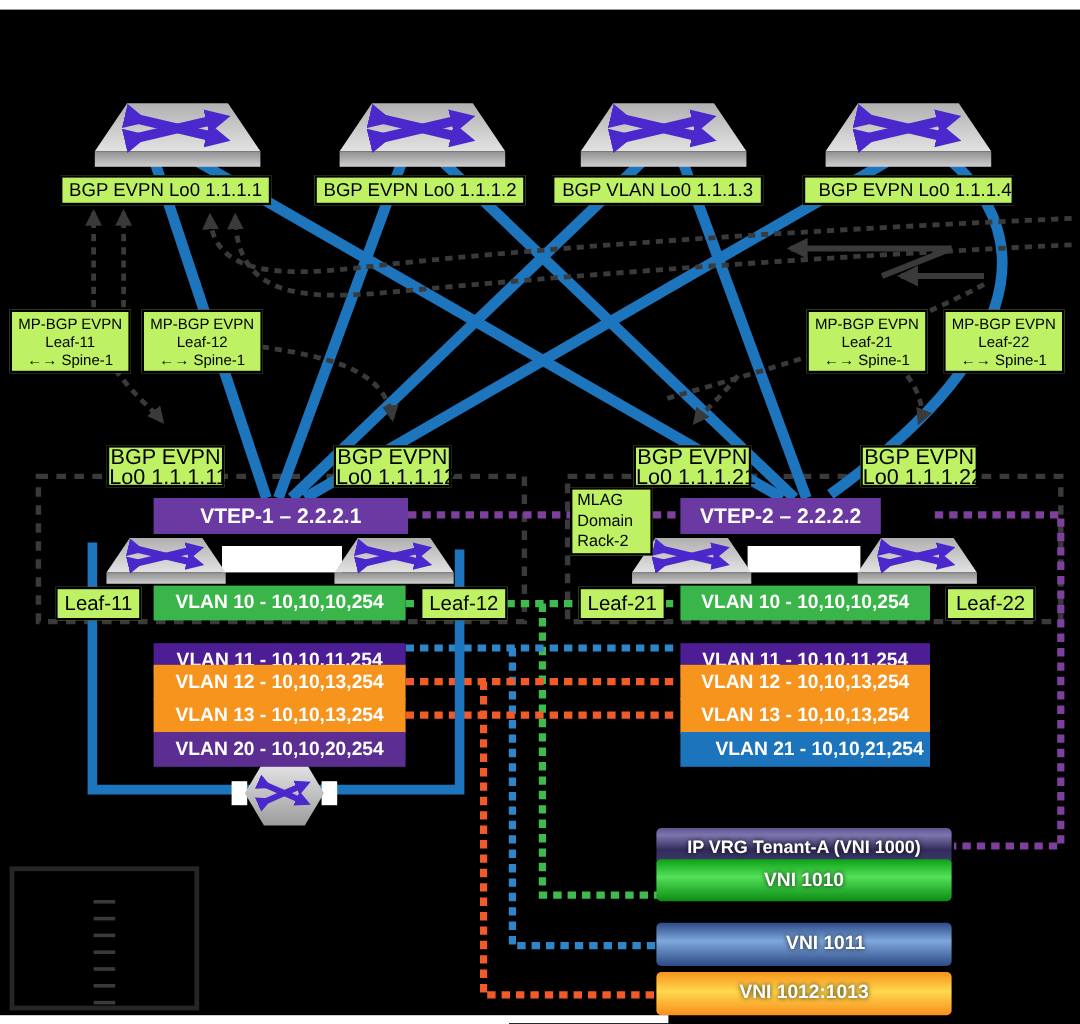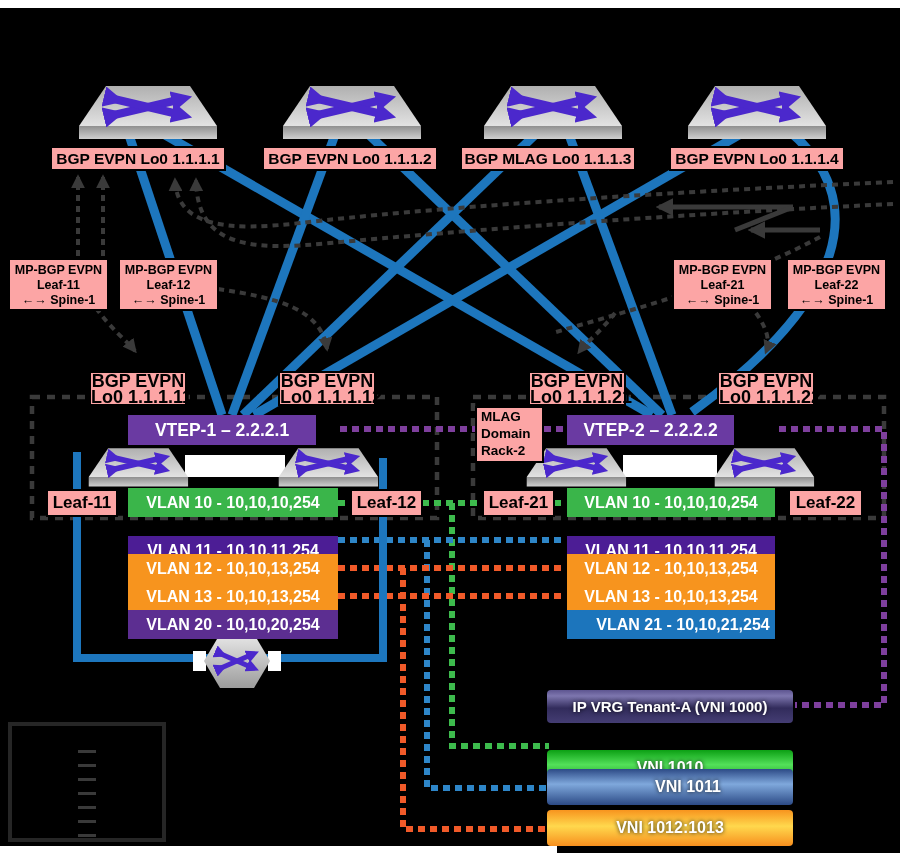--- a/index.html
+++ b/index.html
@@ -1,28 +1,28 @@
 <!DOCTYPE html>
 <html><head>
 <meta charset="utf-8">
 <style>
   html,body{margin:0;padding:0;background:#000;}
   #stage{position:relative;width:900px;height:853px;background:#000;overflow:hidden;
          font-family:"Liberation Sans",sans-serif;}
   #lines{position:absolute;left:0;top:0;z-index:1;}
-  .lbl{position:absolute;z-index:3;background:#fca5a5;border:2px solid #000;color:#000;
-       font-weight:bold;text-align:center;box-sizing:border-box;white-space:nowrap;}
+  .lbl{position:absolute;z-index:3;background:#bef264;border:2px solid #000;color:#000;
+       font-weight:normal;text-align:center;box-sizing:border-box;white-space:nowrap;}
   .spine-lbl{width:176px;height:25px;font-size:15.5px;line-height:21px;}
   .mpbgp{width:101px;height:53px;font-size:12.5px;line-height:15px;padding-top:3px;border-width:2.5px;}
   .lo0{width:98px;height:35px;font-size:18px;line-height:15.5px;padding-top:1px;}
   .leafname{height:28px;font-size:17px;line-height:23px;border-width:2.5px;padding:0 2px;}
   .mlag{width:69px;height:57px;font-size:13.5px;line-height:17px;text-align:left;padding-left:4px;}
   .bar{position:absolute;z-index:2;color:#fff;font-weight:bold;display:flex;align-items:center;
        justify-content:center;white-space:nowrap;box-sizing:border-box;}
-  .vtep{width:188px;height:30px;font-size:17.5px;background:#6A3AA2;}
+  .vtep{width:212px;height:30px;font-size:17.5px;background:#6A3AA2;}
   .vlan{width:210px;height:29px;font-size:16px;}
   .vlan-r2{width:208px;}
   .c-green{background:#3AB54A;}
   .c-navy{background:#4c1d95;margin-top:10px;}
   .c-orange{background:#F7941E;}
   .c-purple{background:#5C2E91;}
   .c-lblue{background:#1C75BC;}
   .vni{left:547px;width:246px;border-radius:4px;font-size:16px;
        text-shadow:0 0 4px rgba(0,0,0,.85);}
   .vni-vrg{background:linear-gradient(180deg,#5d5590 0%,#7d76ae 18%,#322c5c 55%,#443d73 100%);font-size:15px;}
@@ -139,22 +139,22 @@
       <path d="M-16,7 L16,-7" stroke="#4B28CC" stroke-width="5" fill="none" marker-start="url(#mP)" marker-end="url(#mP)"></path>
       <path d="M-16,-7 L16,7" stroke="#4B28CC" stroke-width="5" fill="none" marker-start="url(#mP)" marker-end="url(#mP)"></path>
     </g>
   </svg>
 
   <div class="edge" style="left:0;top:0;width:900px;height:8px;"></div>
   <div class="edge" style="left:0;top:846px;width:557px;height:7px;"></div>
 
   <div class="lbl spine-lbl" style="left:50px;top:146px;">BGP EVPN Lo0 1.1.1.1</div>
   <div class="lbl spine-lbl" style="left:262px;top:146px;">BGP EVPN Lo0 1.1.1.2</div>
-  <div class="lbl spine-lbl" style="left:460px;top:146px;">BGP MLAG Lo0 1.1.1.3</div>
-  <div class="lbl spine-lbl" style="left:669px;top:146px;">BGP EVPN Lo0 1.1.1.4</div>
+  <div class="lbl spine-lbl" style="left:460px;top:146px;">BGP VLAN Lo0 1.1.1.3</div>
+  <div class="lbl spine-lbl" style="left:669px;top:146px;text-align:right;">BGP EVPN Lo0 1.1.1.4</div>
 
   <div class="lbl mpbgp" style="left:8px;top:258px;">
     <div>MP-BGP EVPN</div>
     <div>Leaf-11</div>
     <div>←→ Spine-1</div>
   </div>
   <div class="lbl mpbgp" style="left:118px;top:258px;">
     <div>MP-BGP EVPN</div>
     <div>Leaf-12</div>
     <div>←→ Spine-1</div>
@@ -207,21 +207,21 @@
   <div class="bar vlan c-orange" style="left:128px;top:582px;">VLAN 13 - 10,10,13,254</div>
   <div class="bar vlan c-purple" style="left:128px;top:610px;">VLAN 20 - 10,10,20,254</div>
 
   <div class="bar vlan vlan-r2 c-green" style="left:567px;top:488px;">VLAN 10 - 10,10,10,254</div>
   <div class="bar vlan vlan-r2 c-navy" style="left:567px;top:526px;">VLAN 11 - 10,10,11,254</div>
   <div class="bar vlan vlan-r2 c-orange" style="left:567px;top:554px;">VLAN 12 - 10,10,13,254</div>
   <div class="bar vlan vlan-r2 c-orange" style="left:567px;top:582px;">VLAN 13 - 10,10,13,254</div>
   <div class="bar vlan vlan-r2 c-lblue" style="left:567px;top:610px;padding-left:24px;">VLAN 21 - 10,10,21,254</div>
 
   <div class="bar vni vni-vrg" style="top:690px;height:33px;">IP VRG Tenant-A (VNI 1000)</div>
-  <div class="bar vni vni-green" style="top:750px;height:35px;">VNI 1010</div>
+  <div class="bar vni vni-green" style="top:716px;height:35px;">VNI 1010</div>
   <div class="bar vni vni-blue" style="top:769px;height:36px;">VNI 1011</div>
   <div class="bar vni vni-orange" style="top:810px;height:36px;">VNI 1012:1013</div>
 
   <div id="legend">
     <div class="ldash"></div>
     <div class="ldash"></div>
     <div class="ldash"></div>
     <div class="ldash"></div>
     <div class="ldash"></div>
     <div class="ldash"></div>

